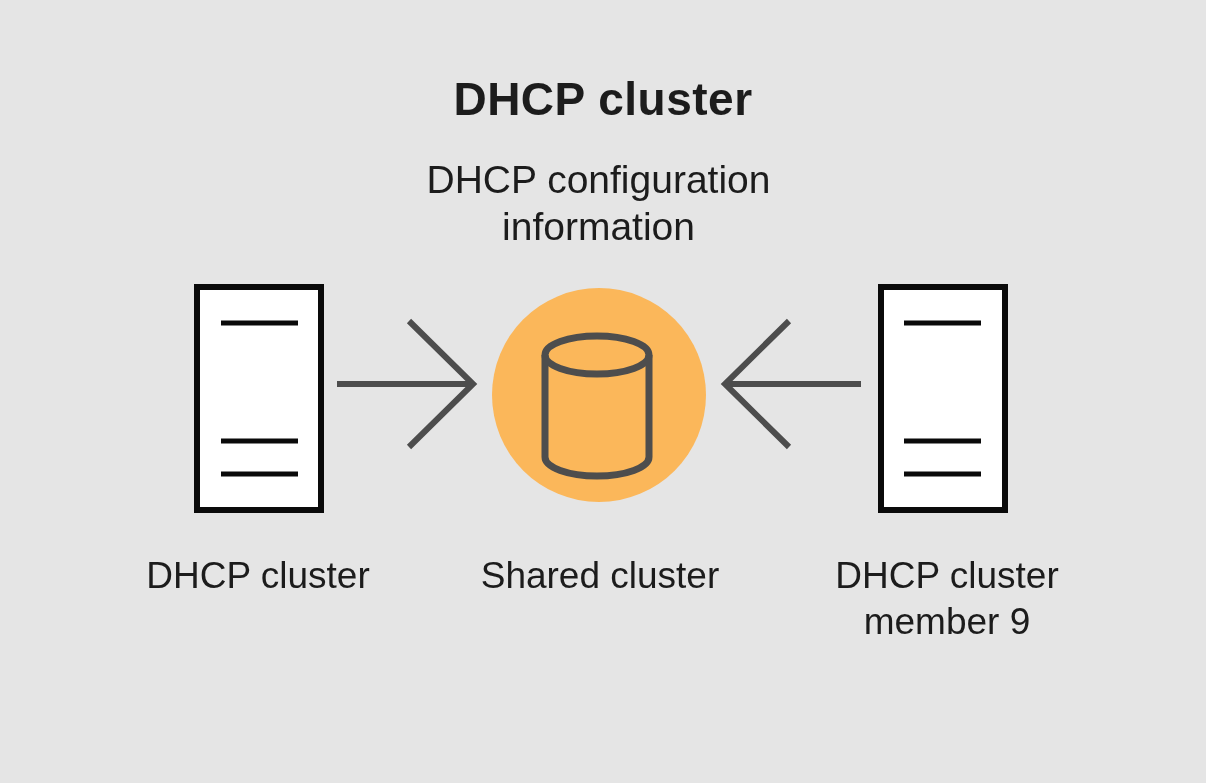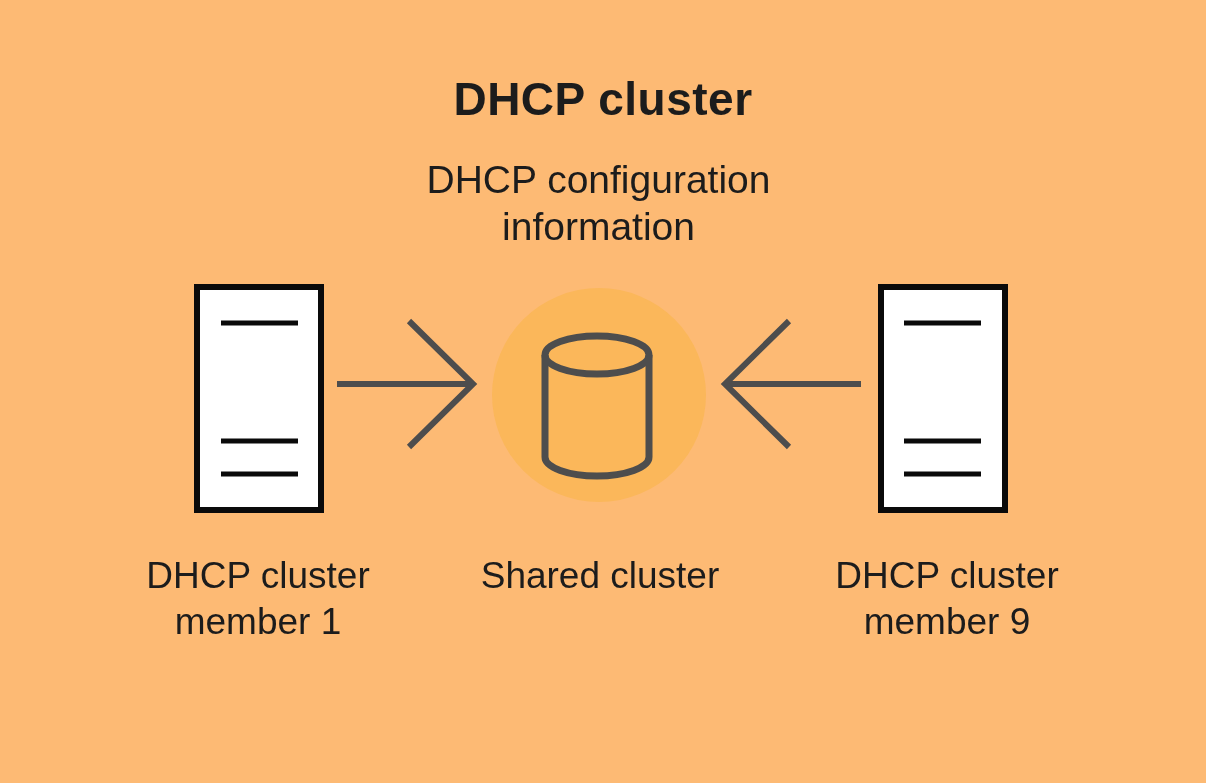--- a/index.html
+++ b/index.html
@@ -1,21 +1,21 @@
 <!DOCTYPE html>
 <html><head>
 <meta charset="utf-8">
 <style>
   * { margin: 0; padding: 0; box-sizing: border-box; }
   html, body { background: #ffffff; }
   .canvas {
     position: relative;
     width: 1206px;
     height: 783px;
-    background: #fdba74;
+    background: #e5e5e5;
     font-family: "Liberation Sans", sans-serif;
     color: #1c1c1c;
     overflow: hidden;
   }
   .title {
     position: absolute;
     left: 0; right: 0;
     top: 72px;
     text-align: center;
     font-size: 46px;
@@ -89,21 +89,20 @@
 
   <svg class="node-icon server-right" width="130" height="229" viewBox="0 0 130 229">
     <rect x="3" y="3" width="124" height="223" fill="#ffffff" stroke-width="6" stroke="#0A0A0A"></rect>
     <line x1="26" y1="39" x2="103" y2="39" stroke-width="5" stroke="#0A0A0A"></line>
     <line x1="26" y1="157" x2="103" y2="157" stroke-width="5" stroke="#0A0A0A"></line>
     <line x1="26" y1="190" x2="103" y2="190" stroke-width="5" stroke="#0A0A0A"></line>
   </svg>
 
   <div class="node-label label-member1">
     <div>DHCP cluster</div>
-    <div>member 1</div>
   </div>
 
   <div class="node-label label-storage">Shared cluster</div>
 
   <div class="node-label label-member2">
     <div>DHCP cluster</div>
     <div>member 9</div>
   </div>
 
 </div>

